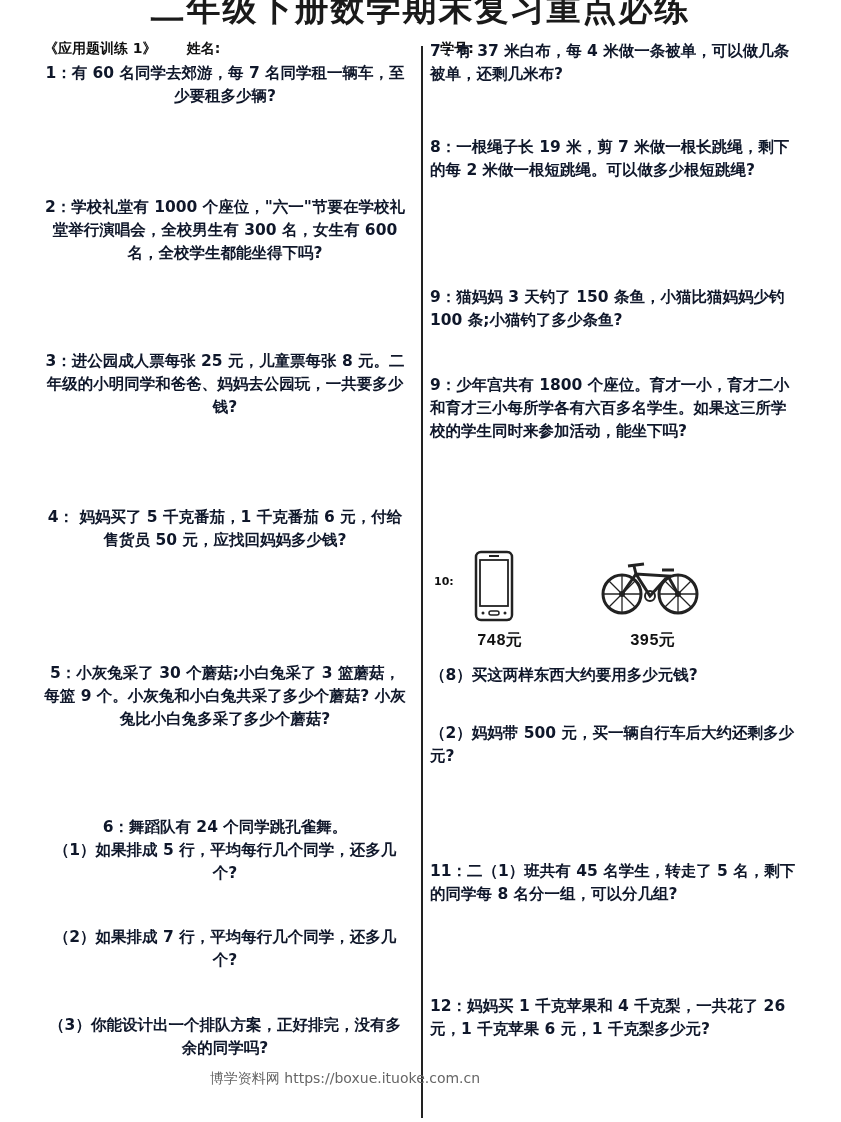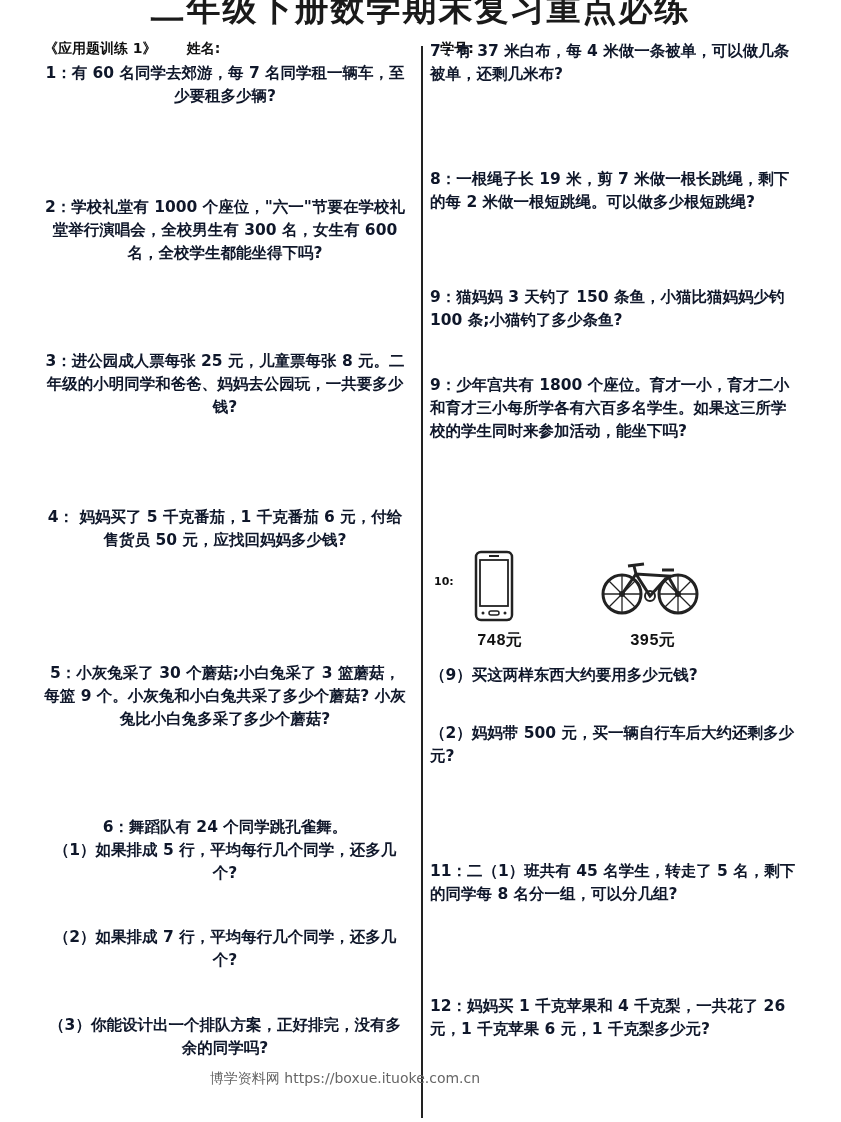--- a/index.html
+++ b/index.html
@@ -51,21 +51,21 @@
 <div class="q left" style="top:196px">2：学校礼堂有 1000 个座位，"六一"节要在学校礼堂举行演唱会，全校男生有 300 名，女生有 600 名，全校学生都能坐得下吗?</div>
 <div class="q left" style="top:350px">3：进公园成人票每张 25 元，儿童票每张 8 元。二年级的小明同学和爸爸、妈妈去公园玩，一共要多少钱?</div>
 <div class="q left" style="top:506px">4：  妈妈买了 5 千克番茄，1 千克番茄 6 元，付给售货员 50 元，应找回妈妈多少钱?</div>
 <div class="q left" style="top:662px">5：小灰兔采了 30 个蘑菇;小白兔采了 3 篮蘑菇，每篮 9 个。小灰兔和小白兔共采了多少个蘑菇? 小灰兔比小白兔多采了多少个蘑菇?</div>
 <div class="q left" style="top:816px">6：舞蹈队有 24 个同学跳孔雀舞。</div>
 <div class="q left" style="top:839px">（1）如果排成 5 行，平均每行几个同学，还多几个?</div>
 <div class="q left" style="top:926px">（2）如果排成 7 行，平均每行几个同学，还多几个?</div>
 <div class="q left" style="top:1014px">（3）你能设计出一个排队方案，正好排完，没有多余的同学吗?</div>
 
 <div class="q right" style="top:40px">7：有 37 米白布，每 4 米做一条被单，可以做几条被单，还剩几米布?</div>
-<div class="q right" style="top:168px">8：一根绳子长 19 米，剪 7 米做一根长跳绳，剩下的每 2 米做一根短跳绳。可以做多少根短跳绳?</div>
+<div class="q right" style="top:136px">8：一根绳子长 19 米，剪 7 米做一根长跳绳，剩下的每 2 米做一根短跳绳。可以做多少根短跳绳?</div>
 <div class="q right" style="top:286px">9：猫妈妈 3 天钓了 150 条鱼，小猫比猫妈妈少钓 100 条;小猫钓了多少条鱼?</div>
 <div class="q right" style="top:374px">9：少年宫共有 1800 个座位。育才一小，育才二小和育才三小每所学各有六百多名学生。如果这三所学校的学生同时来参加活动，能坐下吗?</div>
 
 <div class="q10-label">10:</div>
 
 <div class="phone-wrap">
   <svg width="40" height="72" viewBox="0 0 40 72">
     <rect x="2" y="2" width="36" height="68" rx="5" fill="none" stroke="#222" stroke-width="2.5"></rect>
     <rect x="6" y="10" width="28" height="46" fill="none" stroke="#222" stroke-width="1.8"></rect>
     <rect x="15" y="5" width="10" height="2" fill="#222"></rect>
@@ -99,18 +99,18 @@
       <line x1="68" y1="16" x2="78" y2="34"></line>
       <line x1="36" y1="14" x2="34" y2="6"></line>
       <line x1="28" y1="6" x2="44" y2="4"></line>
       <line x1="62" y1="10" x2="74" y2="10"></line>
     </g>
     <circle cx="50" cy="36" r="5" fill="none" stroke="#222" stroke-width="2"></circle>
   </svg>
 </div>
 <div class="price" style="left:630px; top:630px">395元</div>
 
-<div class="q right" style="top:664px">（9）买这两样东西大约要用多少元钱?</div>
+<div class="q right" style="top:664px">（8）买这两样东西大约要用多少元钱?</div>
 <div class="q right" style="top:722px">（2）妈妈带 500 元，买一辆自行车后大约还剩多少元?</div>
 <div class="q right" style="top:860px">11：二（1）班共有 45 名学生，转走了 5 名，剩下的同学每 8 名分一组，可以分几组?</div>
 <div class="q right" style="top:995px">12：妈妈买 1 千克苹果和 4 千克梨，一共花了 26 元，1 千克苹果 6 元，1 千克梨多少元?</div>
 
 <div class="footer">博学资料网 https://boxue.ituoke.com.cn</div>
 
 </body></html>

